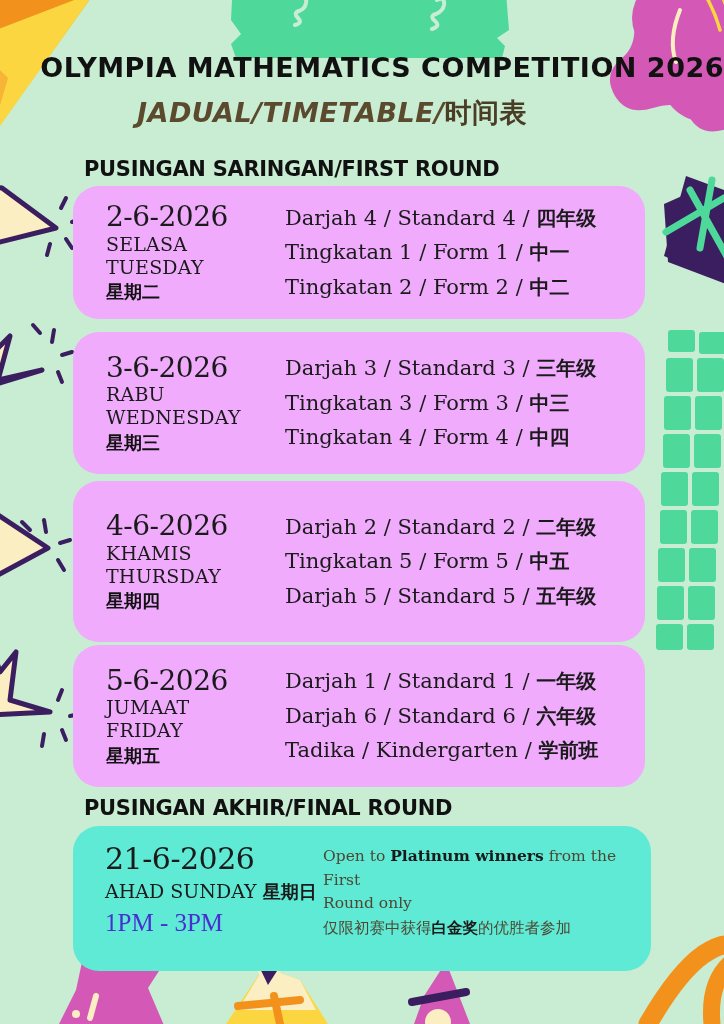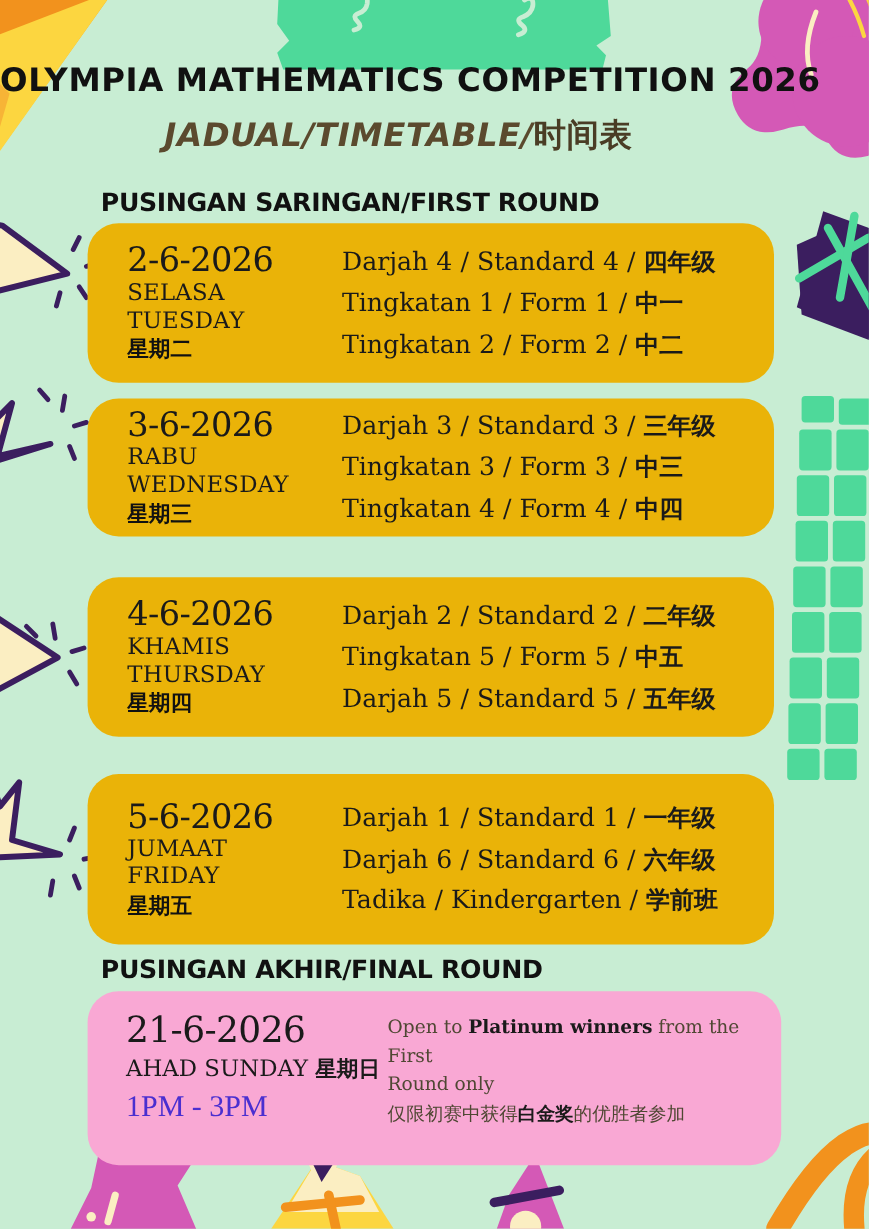--- a/index.html
+++ b/index.html
@@ -33,21 +33,21 @@
     width: 724px;
     height: 1024px;
   }
 
   
   .title-main {
     position: absolute;
     top: 52px;
     left: 0;
     width: 724px;
-    text-align: left;
+    text-align: right;
     font-family: "DejaVu Sans", sans-serif;
     font-size: 27px;
     font-weight: bold;
     letter-spacing: 0.5px;
     color: #111111;
     white-space: nowrap;
   }
 
   .title-sub {
     position: absolute;
@@ -77,28 +77,28 @@
     white-space: nowrap;
   }
   #hdr-first { top: 157px; }
   #hdr-final { top: 796px; }
 
   
   .card {
     position: absolute;
     left: 73px;
     width: 572px;
-    background: #eab308;
+    background: #f0abfc;
     border-radius: 26px;
     display: flex;
     align-items: center;
   }
   .card-1 { top: 186px; height: 133px; }
-  .card-2 { top: 332px; height: 115px; }
-  .card-3 { top: 481px; height: 133px; }
+  .card-2 { top: 332px; height: 142px; }
+  .card-3 { top: 481px; height: 161px; }
   .card-4 { top: 645px; height: 142px; }
 
   .card-left {
     width: 212px;
     padding-left: 33px;
     flex: 0 0 auto;
   }
   .card-right {
     flex: 1 1 auto;
     padding-right: 16px;
@@ -141,21 +141,21 @@
     font-size: 20px;
   }
 
   
   .final-card {
     position: absolute;
     left: 73px;
     top: 826px;
     width: 578px;
     height: 145px;
-    background: #f9a8d4;
+    background: #5eead4;
     border-radius: 26px;
     display: flex;
     align-items: flex-start;
     padding-top: 15px;
   }
   .final-left {
     width: 250px;
     flex: 0 0 auto;
     padding-left: 32px;
   }

